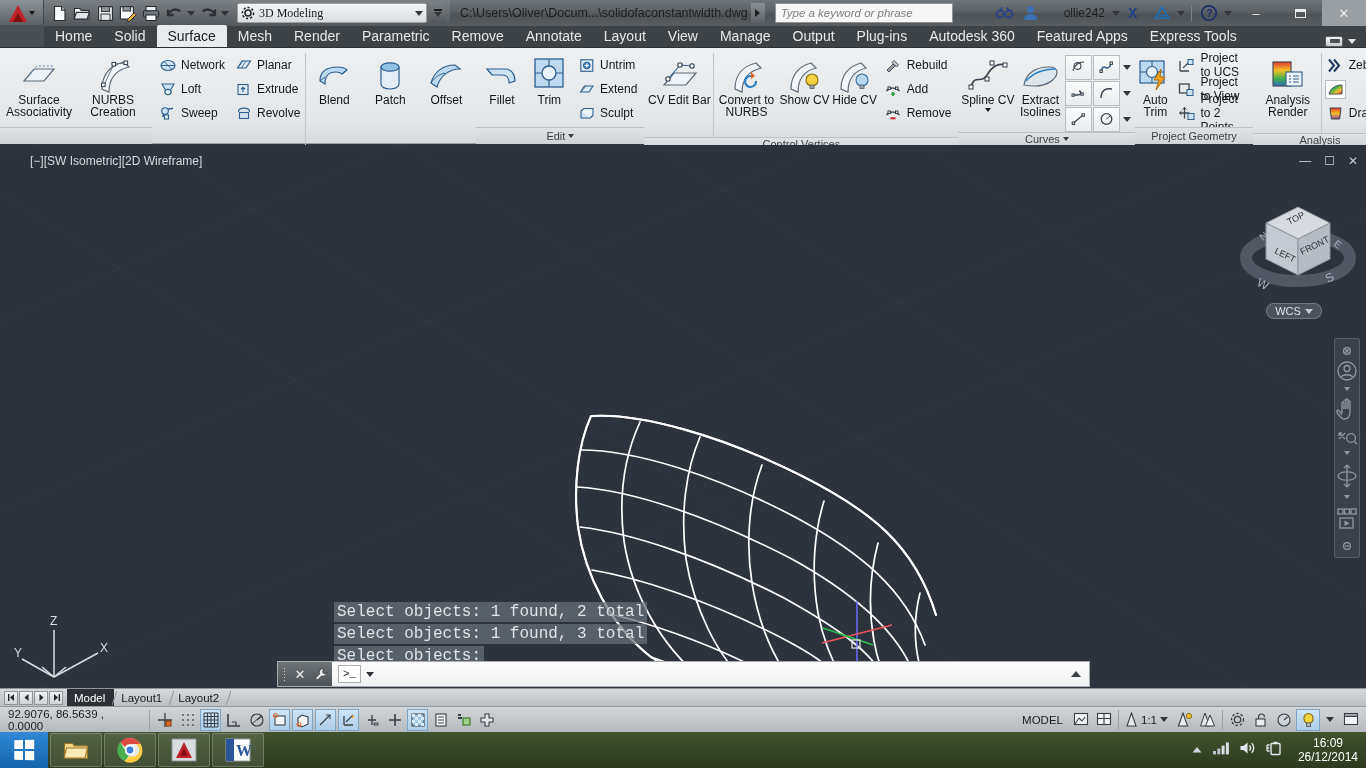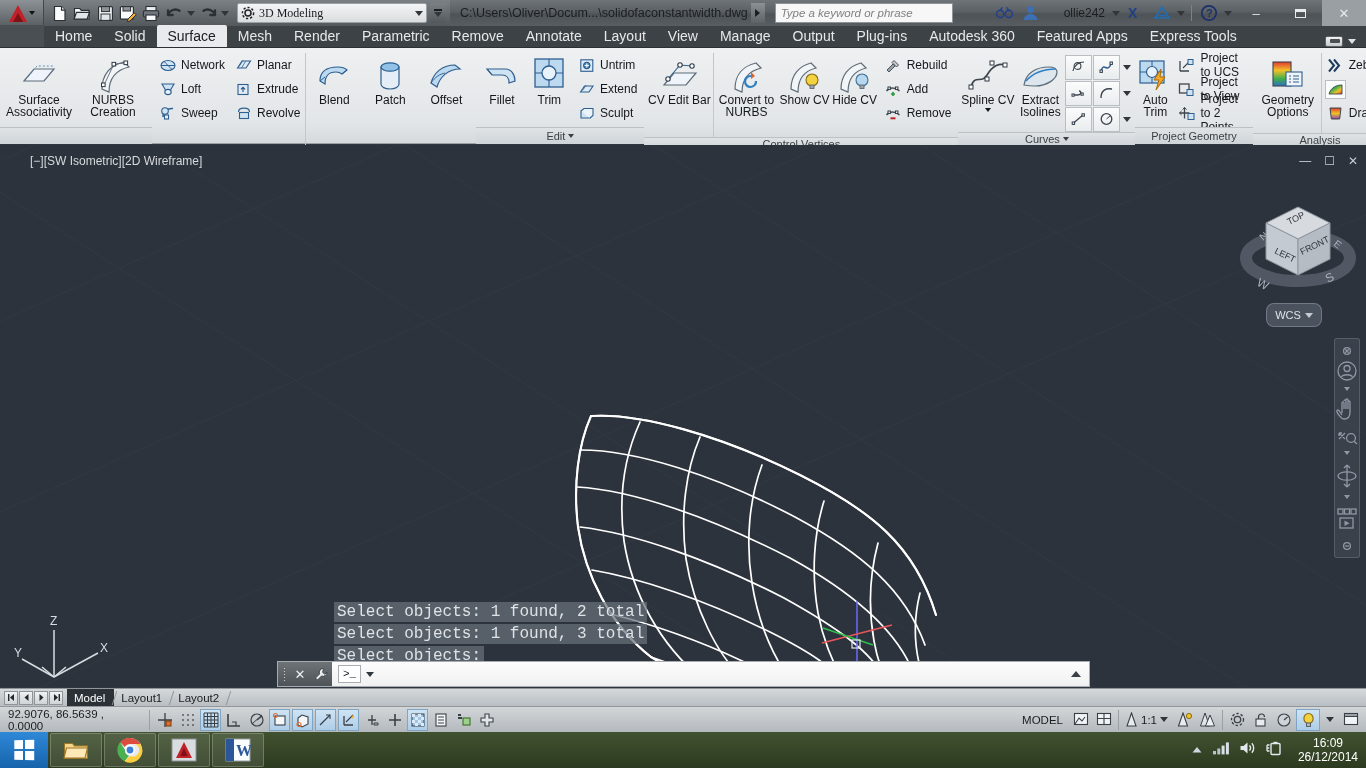--- a/index.html
+++ b/index.html
@@ -782,21 +782,21 @@
                     <stop offset=".35" stop-color="#f2c229"></stop>
                 <stop offset=".7" stop-color="#3fae4a"></stop>
                     <stop offset="1" stop-color="#2f6fc4"></stop>
                   </linearGradient>
                 </defs>
               <rect x="6" y="3" width="18" height="24" fill="url(#ga)" stroke="#3c454d" stroke-width="1.1"></rect>
               <rect x="19" y="13" width="16" height="14" fill="#eef4f9" stroke="#2e5f8f" stroke-width="1.1"></rect>
               <path d="M22 17h2M26 17h6M22 20h2M26 20h6M22 23h2M26 23h6" stroke="#2e5f8f" stroke-width="1.1"></path>
             </svg>
           </span>
-          <span class="lab">Geometry Options</span>
+          <span class="lab">Analysis Render</span>
         </div>
         <div class="panel-sep" style="height:80px"></div>
         <div class="col-small">
           <div class="sitem">
             <span class="ic">
               <svg width="17" height="15" viewBox="0 0 17 15">
                   <path d="M2 1.5 7 7.5 2 13.5M7 1.5l5 6-5 6" fill="none" stroke="#1f3a5c" stroke-width="2"></path>
                 </svg>
             </span>
             <span>Zebra</span>
@@ -914,21 +914,21 @@
         <text x="18" y="92" fill="#aab2bd" font-size="12" font-family="Liberation Sans" transform="rotate(28 18 92)">W</text>
         <g>
           <path d="M60 14 L92 30 L60 46 L28 30 Z" fill="#d7dbe0" stroke="#8f96a0" stroke-width="1"></path>
           <path d="M28 30 L60 46 L60 82 L28 66 Z" fill="#c4cad1" stroke="#8f96a0" stroke-width="1"></path>
           <path d="M92 30 L60 46 L60 82 L92 66 Z" fill="#b5bcc4" stroke="#8f96a0" stroke-width="1"></path>
           <text x="51" y="32" fill="#30363d" font-size="9" font-family="Liberation Sans" transform="rotate(-26 51 32)">TOP</text>
           <text x="36" y="60" fill="#30363d" font-size="9" font-family="Liberation Sans" transform="rotate(26 36 60)">LEFT</text>
           <text x="64" y="62" fill="#30363d" font-size="9" font-family="Liberation Sans" transform="rotate(-26 64 62)">FRONT</text>
         </g>
       </svg>
-      <div style="position:absolute;left:28px;top:110px;width:56px;height:24px;background:rgba(110,120,132,.45);border:1px solid rgba(160,170,182,.45);border-radius:8px;display:flex;align-items:center;justify-content:center;gap:4px">
+      <div style="position:absolute;left:28px;top:110px;width:56px;height:16px;background:rgba(110,120,132,.45);border:1px solid rgba(160,170,182,.45);border-radius:8px;display:flex;align-items:center;justify-content:center;gap:4px">
         <span style="font-size:11px;color:#dfe3e6">WCS</span>
         <span class="dd-caret" style="border-top-color:#c5cad0"></span>
       </div>
     </div>
 
     <div class="navbar-panel">
       <svg width="22" height="212" viewBox="0 0 22 212">
         <g fill="none" stroke="#8f98a4" stroke-width="1.3">
           <circle cx="11" cy="8" r="3.4"></circle>
           <path d="M9.3 6.3 12.7 9.7M12.7 6.3 9.3 9.7"></path>

